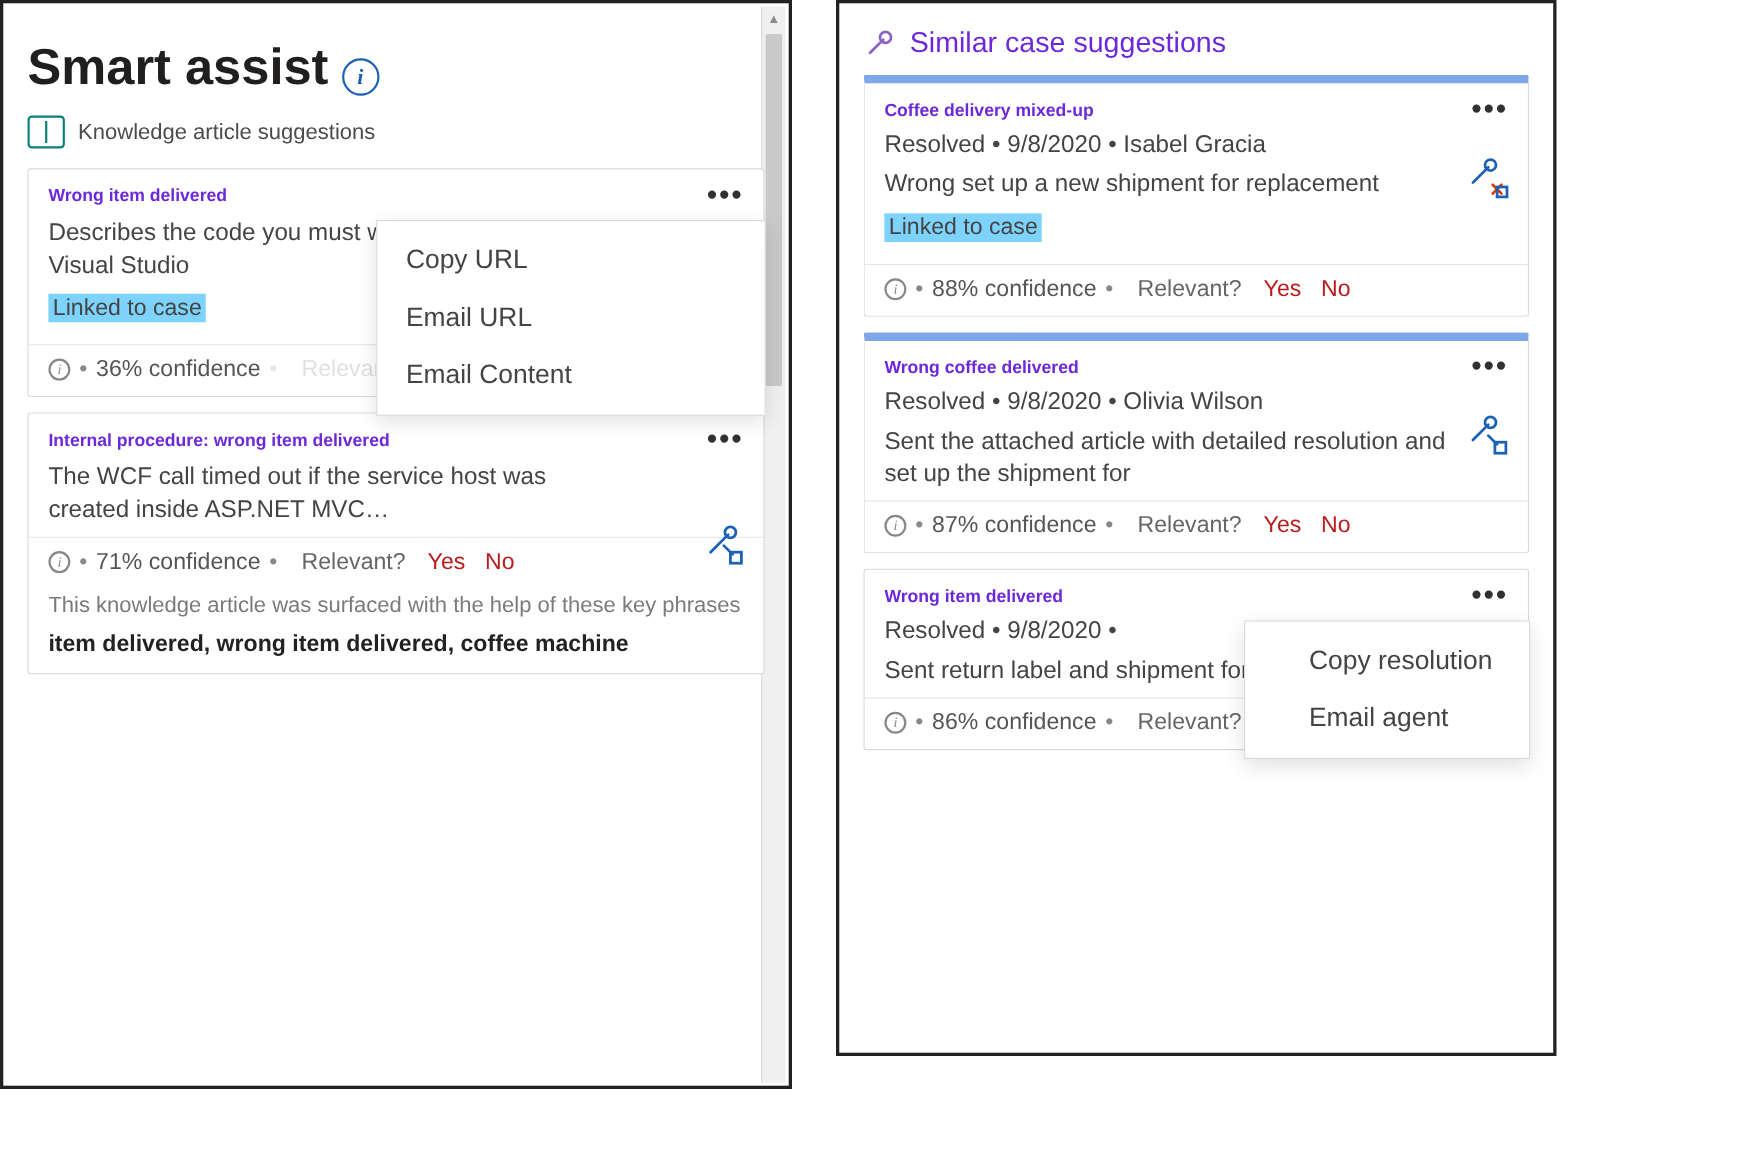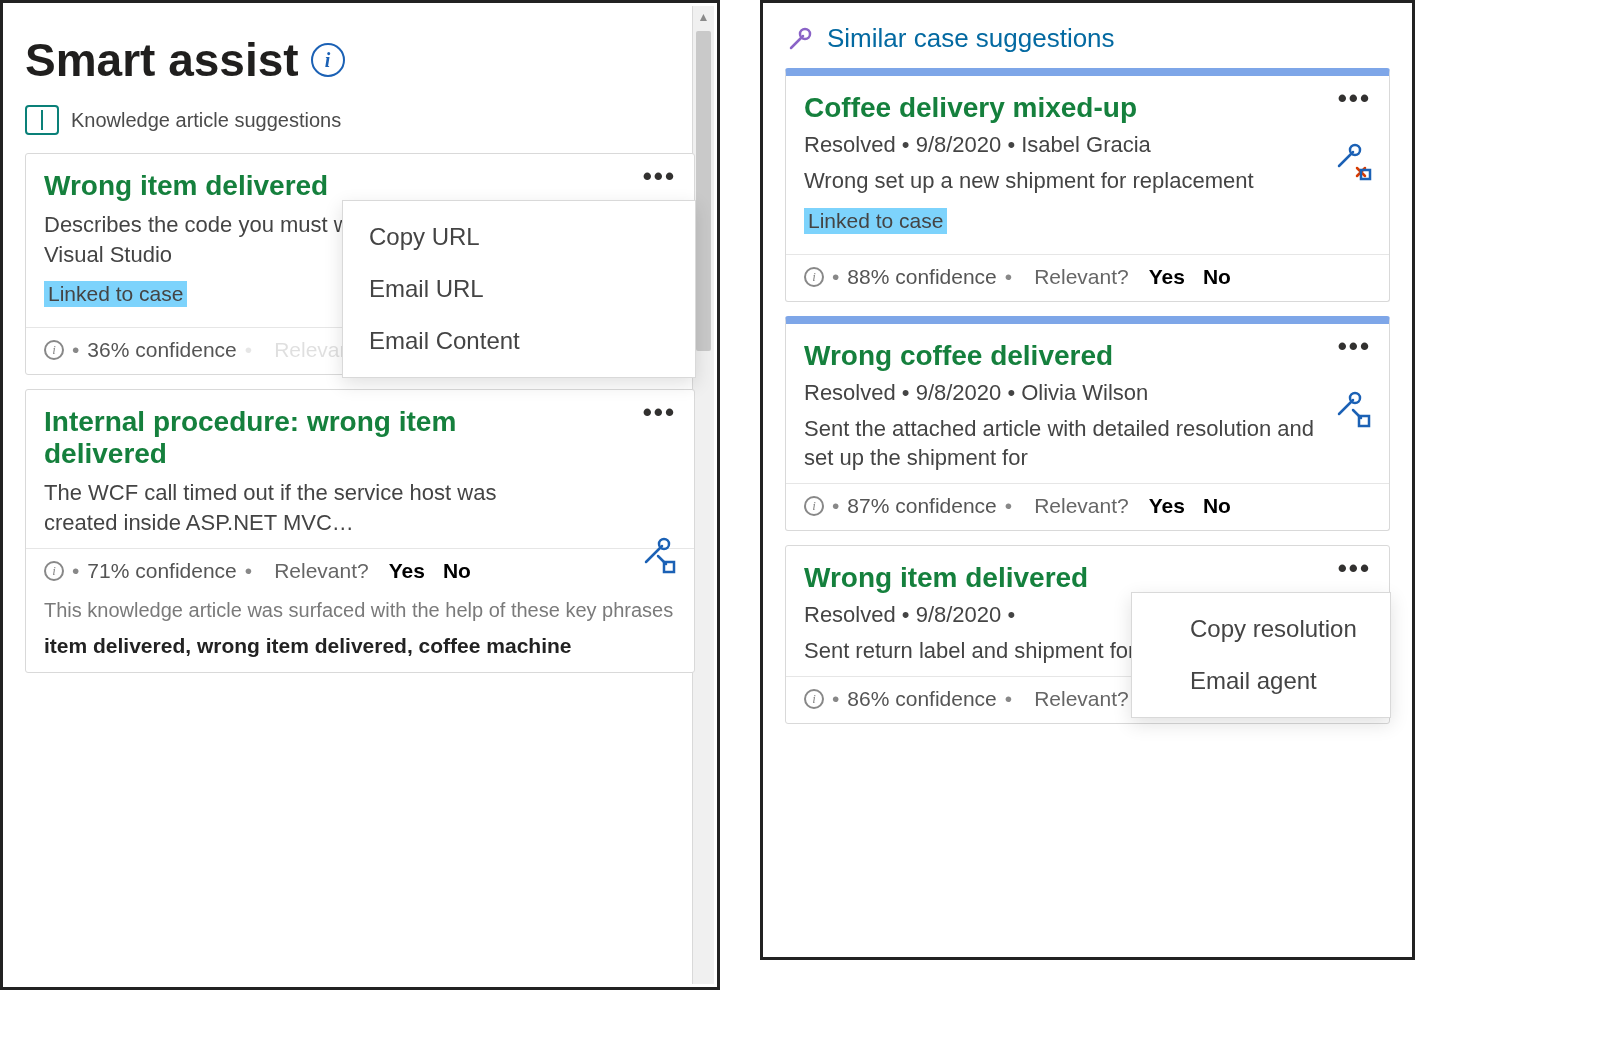--- a/index.html
+++ b/index.html
@@ -63,21 +63,21 @@
     background: #c9c9c9;
     border-radius: 2px;
   }
 
   h1.title {
     margin: 12px 0 18px 0;
     font-size: 46px;
     font-weight: 600;
     color: #201f1e;
     display: flex;
-    align-items: center;
+    align-items: flex-end;
     gap: 12px;
   }
   .info-badge {
     width: 34px; height: 34px;
     border: 2px solid #1b61b5;
     border-radius: 50%;
     color: #1b61b5;
     font-size: 20px;
     display: inline-flex;
     align-items: center;
@@ -89,21 +89,21 @@
   .section-head {
     display: flex;
     align-items: center;
     gap: 12px;
     font-size: 20px;
     color: #4b4b4b;
     margin: 6px 0 18px 0;
   }
   .section-head.right-head {
     font-size: 26px;
-    color: #0369a1;
+    color: #6d28d9;
     margin: 14px 0 14px 0;
   }
   .book-icon {
     width: 34px; height: 30px;
     border: 2px solid #0a8078;
     border-radius: 4px;
     position: relative;
   }
   .book-icon:before {
     content: "";
@@ -126,22 +126,22 @@
     padding: 14px 18px 12px 18px;
     margin-bottom: 14px;
     position: relative;
     background: #fff;
   }
   .panel.right .card:nth-of-type(2),
   .panel.right .card:nth-of-type(3) {
     border-top: 8px solid #7ea6e8;
   }
   .card-title {
-    color: #15803d;
-    font-size: 28px;
+    color: #6d28d9;
+    font-size: 16px;
     font-weight: 600;
     margin: 2px 0 8px 0;
     max-width: 540px;
   }
   .more-dots {
     position: absolute;
     top: 16px;
     right: 18px;
     font-size: 26px;
     letter-spacing: 2px;
@@ -200,21 +200,21 @@
     display: inline-flex;
     align-items: center;
     justify-content: center;
     font-size: 13px;
     color: #888;
     font-style: italic;
     font-family: Georgia, serif;
   }
   .footer-row .dot { color:#888; }
   .footer-row .rel { margin-left: 14px; color:#666; }
-  .footer-row .yn { margin-left: 12px; color:#000000; font-weight:700; cursor:pointer; }
+  .footer-row .yn { margin-left: 12px; color:#b91c1c; font-weight:400; cursor:pointer; }
   .footer-row .yn.no { margin-left: 10px; }
   .explain {
     font-size: 20px;
     color: #7a7a7a;
     margin: 14px 0 8px 0;
     line-height:1.35;
   }
   .keyphrases {
     font-size: 21px;
     color: #222;

